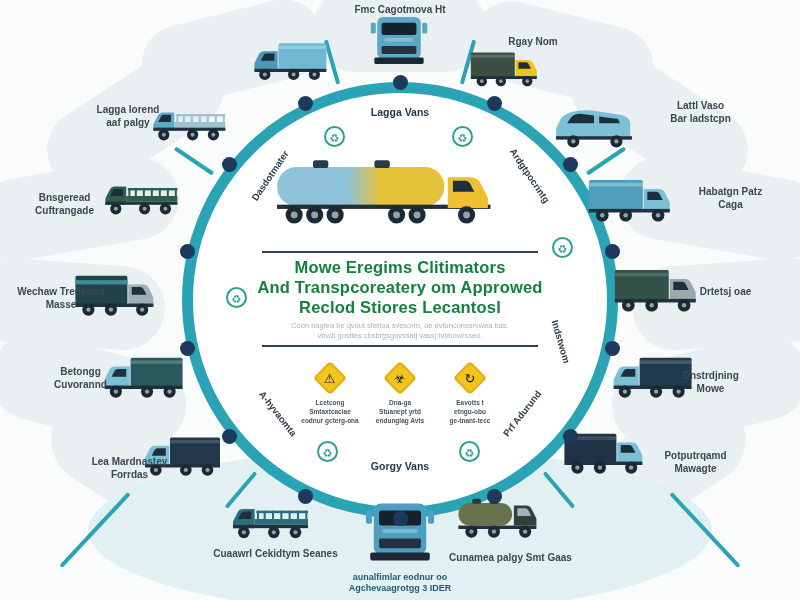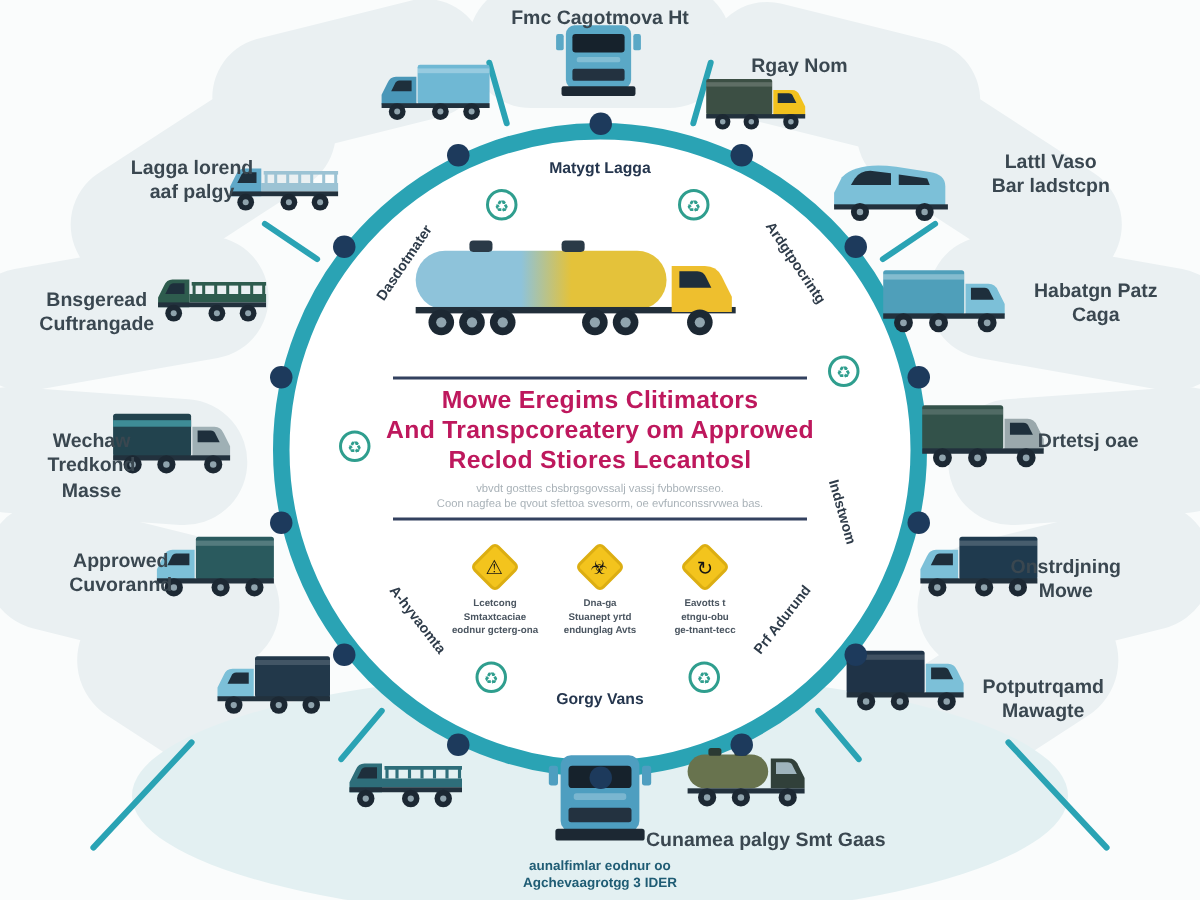--- a/index.html
+++ b/index.html
@@ -7,31 +7,31 @@
   .canvas{position:relative;width:800px;height:600px;overflow:hidden;background:#fafcfc;}
   .petal{position:absolute;background:#eaf0f2;border-radius:44px;}
   .band{position:absolute;background:#e3f0f2;border-radius:50%;}
   .ring{position:absolute;left:182px;top:82px;width:414px;height:414px;border:11px solid #2aa3b4;border-radius:50%;background:#ffffff;z-index:1;}
   .dot{position:absolute;width:15px;height:15px;border-radius:50%;background:#1d3a5c;z-index:3;}
   .spoke{position:absolute;width:46px;height:4px;background:#2aa3b4;border-radius:2px;z-index:1;}
   .slash{position:absolute;width:100px;height:4px;background:#2aa3b4;border-radius:2px;z-index:1;}
   .truck{position:absolute;z-index:2;}
   .truck svg{width:100%;height:100%;display:block;}
   .flip svg{transform:scaleX(-1);}
-  .tlabel{position:absolute;z-index:2;font-size:13px;font-weight:700;color:#3a4750;line-height:1.25;text-align:center;}
+  .tlabel{position:absolute;z-index:2;font-size:10px;font-weight:700;color:#3a4750;line-height:1.25;text-align:center;}
   .tlabel span{display:block;}
   .tlabel.teal{color:#1f5c74;font-size:9px;}
   .inner{position:absolute;z-index:2;}
   .inner-label{font-size:10.5px;font-weight:700;color:#25364e;text-align:center;}
   .rot-label{position:absolute;z-index:2;font-size:9.5px;font-weight:700;color:#2e3b49;text-align:center;}
   .badge{position:absolute;z-index:2;width:21px;height:21px;border:2px solid #2f9e8e;border-radius:50%;color:#2f9e8e;
          font-size:11px;line-height:21px;text-align:center;background:#fff;box-sizing:border-box;}
   .hline{position:absolute;z-index:2;height:2px;background:#33415f;left:262px;width:276px;}
   .title{position:absolute;z-index:2;left:230px;top:257px;width:340px;text-align:center;
-         font-size:16.5px;font-weight:800;color:#be185d;line-height:20px;letter-spacing:.2px;}
+         font-size:16.5px;font-weight:800;color:#15803d;line-height:20px;letter-spacing:.2px;}
   .subtitle{position:absolute;z-index:2;left:240px;top:321px;width:320px;text-align:center;
          font-size:7.5px;color:#a9b2b8;line-height:10px;}
   .warnrow{position:absolute;z-index:2;left:298px;top:366px;width:204px;display:flex;justify-content:space-between;}
   .warn{width:64px;text-align:center;}
   .diamond{width:24px;height:24px;margin:0 auto;background:#f3c41d;border:2px solid #dcae12;border-radius:4px;
            transform:rotate(45deg);display:flex;align-items:center;justify-content:center;box-sizing:border-box;}
   .diamond span{transform:rotate(-45deg);font-size:13px;color:#141414;line-height:1;}
   .warn-cap{margin-top:9px;font-size:6.5px;font-weight:600;color:#4a5560;line-height:1.35;}
   .warn-cap span{display:block;}
 </style>
@@ -74,21 +74,21 @@
   <div class="dot" style="left:563px;top:429px;"></div>
   <div class="dot" style="left:487px;top:489px;"></div>
   <div class="dot" style="left:393px;top:511px;"></div>
   <div class="dot" style="left:298px;top:489px;"></div>
   <div class="dot" style="left:222px;top:429px;"></div>
   <div class="dot" style="left:180px;top:341px;"></div>
   <div class="dot" style="left:180px;top:244px;"></div>
   <div class="dot" style="left:222px;top:157px;"></div>
   <div class="dot" style="left:298px;top:96px;"></div>
 
-  <div class="inner inner-label" style="left:300px;top:106px;width:200px;">Matygt Lagga</div>
+  <div class="inner inner-label" style="left:300px;top:106px;width:200px;">Lagga Vans</div>
 
   <div class="badge" style="left:324px;top:126px;">♻</div>
   <div class="badge" style="left:452px;top:126px;">♻</div>
   <div class="badge" style="left:317px;top:441px;">♻</div>
   <div class="badge" style="left:459px;top:441px;">♻</div>
   <div class="badge" style="left:226px;top:287px;">♻</div>
   <div class="badge" style="left:552px;top:237px;">♻</div>
 
   <div class="rot-label" style="left:222px;top:170px;width:96px;transform:rotate(-56deg);">Dasdotmater</div>
   <div class="rot-label" style="left:482px;top:170px;width:96px;transform:rotate(56deg);">Ardgtpocrintg</div>
@@ -128,22 +128,22 @@
   </div>
 
   <div class="hline" style="top:251px;"></div>
 
   <div class="title">
     <div>Mowe Eregims Clitimators</div>
     <div>And Transpcoreatery om Approwed</div>
     <div>Reclod Stiores Lecantosl</div>
   </div>
   <div class="subtitle">
+    <div>Coon nagfea be qvout sfettoa svesorm, oe evfunconssrvwea bas.</div>
     <div>vbvdt gosttes cbsbrgsgovssalj vassj fvbbowrsseo.</div>
-    <div>Coon nagfea be qvout sfettoa svesorm, oe evfunconssrvwea bas.</div>
   </div>
 
   <div class="hline" style="top:345px;"></div>
 
   <div class="warnrow">
     <div class="warn">
       <div class="diamond">
           <span>⚠</span>
         </div>
       <div class="warn-cap">
@@ -297,56 +297,63 @@
         <rect x="2" y="41" width="90" height="4" fill="#22313d"></rect>
         <circle cx="17" cy="48" r="7" fill="#1c2833"></circle>
         <circle cx="17" cy="48" r="2.5" fill="#8fa3ad"></circle>
         <circle cx="43" cy="48" r="7" fill="#1c2833"></circle>
         <circle cx="43" cy="48" r="2.5" fill="#8fa3ad"></circle>
         <circle cx="79" cy="48" r="7" fill="#1c2833"></circle>
         <circle cx="79" cy="48" r="2.5" fill="#8fa3ad"></circle>
       </svg>
   </div>
   <div class="tlabel" style="left:28px;top:366px;width:105px;">
-    <span>Approwed</span>
+    <span>Betongg</span>
       <span>Cuvorannd</span>
     </div>
 
   <div class="truck flip" style="left:132px;top:430px;width:96px;height:50px;--cab:#7cc0d8;--body:#22384a;">
     <svg viewBox="0 0 100 60">
         <rect x="2" y="9" width="60" height="33" rx="2" fill="var(--body)"></rect>
         <rect x="2" y="12" width="60" height="4" fill="#fff" opacity=".15"></rect>
         <path d="M63 19h17q5 0 7 5l5 10v8H63z" fill="var(--cab)"></path>
         <path d="M67 22h10q3 0 4 3l3 6H67z" fill="#1e2f3c"></path>
         <rect x="2" y="41" width="90" height="4" fill="#22313d"></rect>
         <circle cx="17" cy="48" r="7" fill="#1c2833"></circle>
         <circle cx="17" cy="48" r="2.5" fill="#8fa3ad"></circle>
         <circle cx="43" cy="48" r="7" fill="#1c2833"></circle>
         <circle cx="43" cy="48" r="2.5" fill="#8fa3ad"></circle>
         <circle cx="79" cy="48" r="7" fill="#1c2833"></circle>
         <circle cx="79" cy="48" r="2.5" fill="#8fa3ad"></circle>
       </svg>
   </div>
+  <div class="tlabel" style="left:72px;top:456px;width:115px;">
+    <span>Lea Mardnastey</span>
+      <span>Forrdas</span>
+    </div>
 
   <div class="truck flip" style="left:220px;top:494px;width:96px;height:50px;--cab:#2e6e7a;--body:#2e6e7a;">
     <svg viewBox="0 0 100 60">
         <rect x="2" y="20" width="62" height="3" fill="var(--body)"></rect>
         <path d="M4 20v10M14 20v10M24 20v10M34 20v10M44 20v10M54 20v10M62 20v10" stroke="var(--body)" stroke-width="2.5" fill="none"></path>
         <rect x="2" y="30" width="64" height="7" fill="var(--body)"></rect>
         <path d="M66 18h14q5 0 7 5l5 10v8H66z" fill="var(--cab)"></path>
         <path d="M70 21h9q3 0 4 3l3 6H70z" fill="#1e2f3c"></path>
         <rect x="2" y="37" width="90" height="4" fill="#22313d"></rect>
         <circle cx="17" cy="46" r="7" fill="#1c2833"></circle>
         <circle cx="17" cy="46" r="2.5" fill="#8fa3ad"></circle>
         <circle cx="43" cy="46" r="7" fill="#1c2833"></circle>
         <circle cx="43" cy="46" r="2.5" fill="#8fa3ad"></circle>
         <circle cx="79" cy="46" r="7" fill="#1c2833"></circle>
         <circle cx="79" cy="46" r="2.5" fill="#8fa3ad"></circle>
       </svg>
   </div>
+  <div class="tlabel" style="left:188px;top:548px;width:175px;">
+    <span>Cuaawrl Cekidtym Seanes</span>
+    </div>
 
   <div class="truck" style="left:356px;top:500px;width:88px;height:70px;--body:#4e9ec0;">
     <svg viewBox="0 0 100 80">
         <rect x="20" y="4" width="60" height="58" rx="8" fill="var(--body)"></rect>
         <rect x="26" y="12" width="48" height="17" rx="3" fill="#16222c"></rect>
         <rect x="26" y="44" width="48" height="11" rx="2" fill="#233240"></rect>
         <rect x="11" y="12" width="7" height="15" rx="2" fill="var(--body)"></rect>
         <rect x="82" y="12" width="7" height="15" rx="2" fill="var(--body)"></rect>
         <rect x="16" y="60" width="68" height="9" rx="2" fill="#1c2833"></rect>
         <rect x="30" y="33" width="40" height="5" rx="2" fill="#fff" opacity=".25"></rect>

